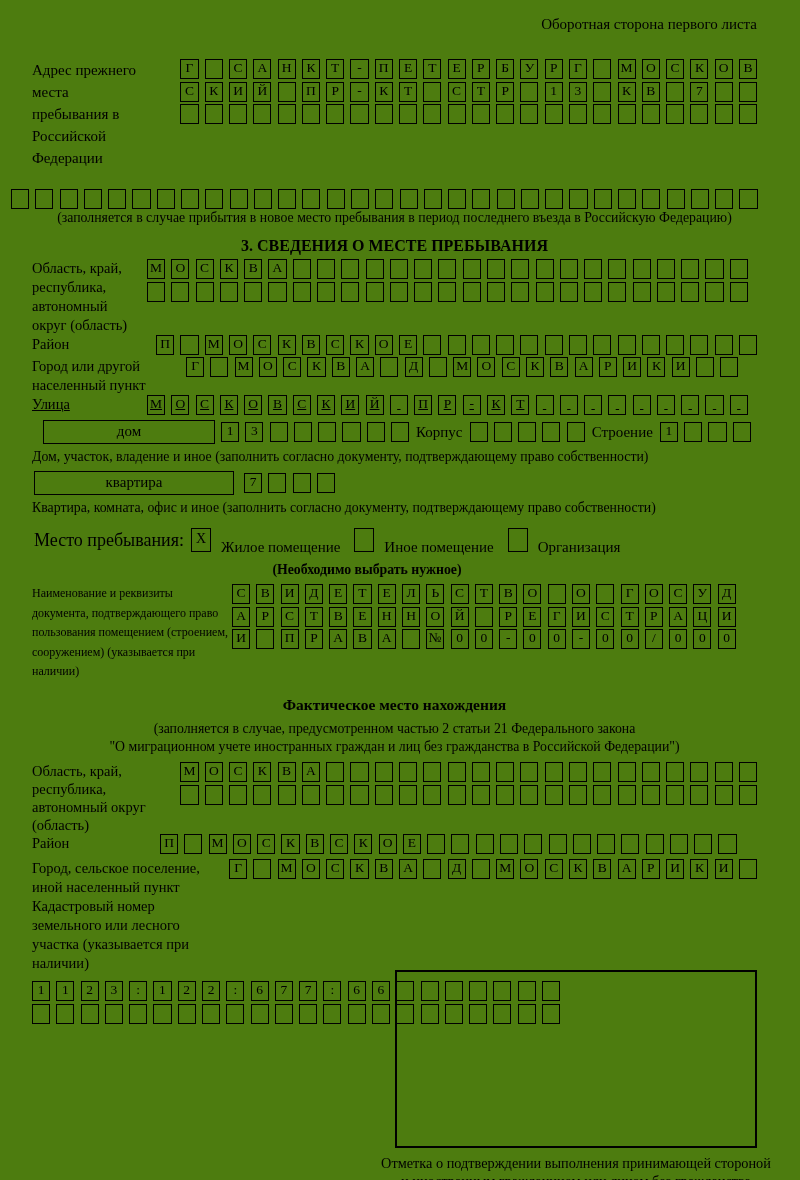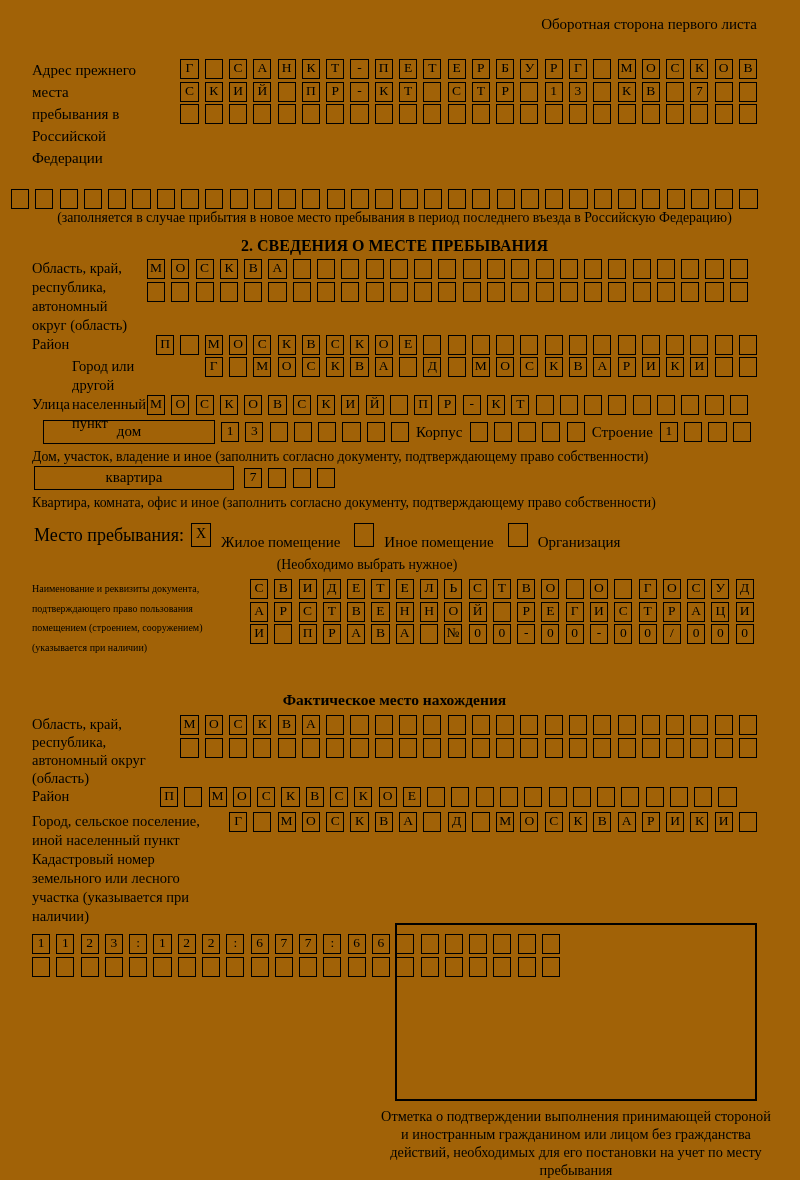--- a/index.html
+++ b/index.html
@@ -1,18 +1,18 @@
 <!DOCTYPE html>
 <html><head>
 <meta charset="utf-8">
 <style>
   html,body{margin:0;padding:0;background:#fff;}
   .page{
     position:relative;width:800px;height:1180px;box-sizing:border-box;
-    padding:16px 43px 0 32px;background:#a16207;color:#000;
+    padding:16px 43px 0 32px;background:#4d7c0f;color:#000;
     font-family:"Liberation Serif","DejaVu Serif",serif;font-size:15px;
     overflow:hidden;
   }
   .hdr-right{text-align:right;font-size:15px;}
   .frow{display:flex;align-items:flex-start;}
   .cells{display:flex;gap:6.2px;}
   .ccol{display:flex;flex-direction:column;gap:2.5px;}
   .cell{
     display:inline-block;box-sizing:border-box;flex:0 0 auto;
     width:18.1px;height:20px;border:1.8px solid #000;
@@ -36,37 +36,37 @@
   .stamp-box{box-sizing:border-box;width:362px;height:178px;border:2px solid #000;}
   
   .prev-block{margin-top:26px;}
   .prev-lbl{width:120px;margin-right:33px;font-size:15px;line-height:22px;}
   .row4{margin-left:-21px;margin-top:20px;}
   .prev-note{margin-top:0;}
   .oblast-block{margin-top:4px;height:76px;}
   .lbl-oblast{width:112px;margin-right:3px;}
   .lbl-raion{width:125px;margin-right:0;}
   .raion-row{margin-top:0;}
-  .gorod-block{margin-top:2px;height:38px;margin-left:40px;}
+  .gorod-block{margin-top:2px;height:38px;}
   .lbl-gorod{width:120px;margin-right:34px;}
-  .ulitsa-row{margin-top:0;}
+  .ulitsa-row{margin-top:0;text-decoration:underline;}
   .lbl-ulitsa{width:115px;margin-right:0;}
   .dom-row{margin-left:-5px;margin-top:5px;padding-left:16px;}
   .dom-box{width:172px;margin-right:6px;}
   .unit-lbl{font-size:15px;line-height:24px;margin:0 7px;text-align:center;}
   .dom-note{margin-top:4px;}
-  .kv-row{margin-left:2px;}
+  .kv-row{margin-left:2px;margin-top:5px;}
   .kv-box{width:200px;margin-right:10px;}
   .kv-note{margin-top:4px;}
   .mesto-row{margin-left:2px;margin-top:3px;}
   .mesto-lbl{font-size:18px;line-height:24px;margin-right:7px;}
   .chk-lbl{font-size:15px;line-height:24px;margin:15px 14px 0 10px;}
-  .vybrat{width:330px;margin-left:170px;margin-top:2px;}
+  .vybrat{width:330px;margin-left:170px;margin-top:2px;font-weight:bold;}
   .doc-block{margin-top:5px;height:66px;}
-  .lbl-doc{width:200px;margin-right:18px;font-size:10px;line-height:19.5px;}
+  .lbl-doc{width:200px;font-size:12px;line-height:19.5px;}
   .fact-title{margin-top:46px;}
   .fact-notes{margin-top:6px;}
   .fact-oblast-block{margin-top:6px;height:72px;}
   .lbl-foblast{width:125px;margin-right:26px;line-height:18px;}
   .lbl-fraion{width:128px;margin-right:0;}
   .fraion-row{margin-top:0;}
   .fgorod-block{margin-top:5px;height:36px;}
   .lbl-fgorod{width:185px;margin-right:16px;}
   .kad-block{margin-top:2px;height:71px;flex-direction:column;}
   .lbl-kad{width:165px;margin-right:34px;}
@@ -192,21 +192,21 @@
       <span class="cell">&nbsp;</span>
       <span class="cell">&nbsp;</span>
       <span class="cell">&nbsp;</span>
       <span class="cell">&nbsp;</span>
       <span class="cell">&nbsp;</span>
       <span class="cell">&nbsp;</span>
       <span class="cell">&nbsp;</span>
     </div>
   <div class="note center prev-note">(заполняется в случае прибытия в новое место пребывания в период последнего въезда в Российскую Федерацию)</div>
 
-  <div class="sec-title">2. СВЕДЕНИЯ О МЕСТЕ ПРЕБЫВАНИЯ</div>
+  <div class="sec-title">3. СВЕДЕНИЯ О МЕСТЕ ПРЕБЫВАНИЯ</div>
 
   <div class="frow oblast-block">
     <div class="lbl lbl-oblast">Область, край, республика, автономный округ (область)</div>
     <div class="ccol">
       <div class="cells">
           <span class="cell">М</span>
           <span class="cell">О</span>
           <span class="cell">С</span>
           <span class="cell">К</span>
           <span class="cell">В</span>
@@ -473,20 +473,24 @@
           <span class="cell">0</span>
           <span class="cell">/</span>
           <span class="cell">0</span>
           <span class="cell">0</span>
           <span class="cell">0</span>
         </div>
     </div>
   </div>
 
   <div class="fact-title">Фактическое место нахождения</div>
+  <div class="fact-notes">
+    <div class="note center">(заполняется в случае, предусмотренном частью 2 статьи 21 Федерального закона</div>
+    <div class="note center">"О миграционном учете иностранных граждан и лиц без гражданства в Российской Федерации")</div>
+  </div>
 
   <div class="frow fact-oblast-block">
     <div class="lbl lbl-foblast">Область, край, республика, автономный округ (область)</div>
     <div class="ccol">
       <div class="cells">
           <span class="cell">М</span>
           <span class="cell">О</span>
           <span class="cell">С</span>
           <span class="cell">К</span>
           <span class="cell">В</span>

